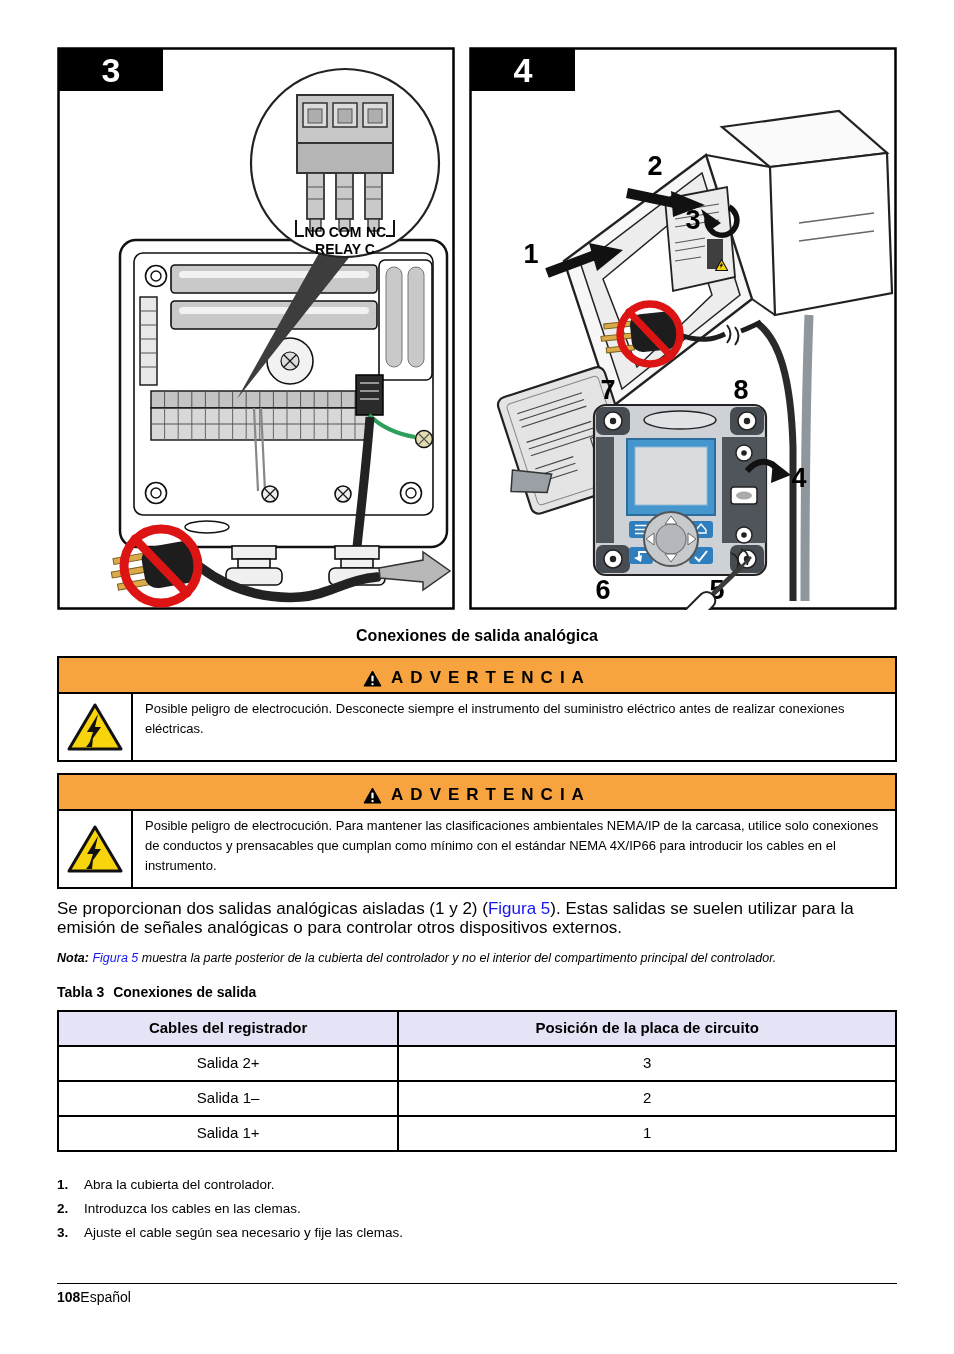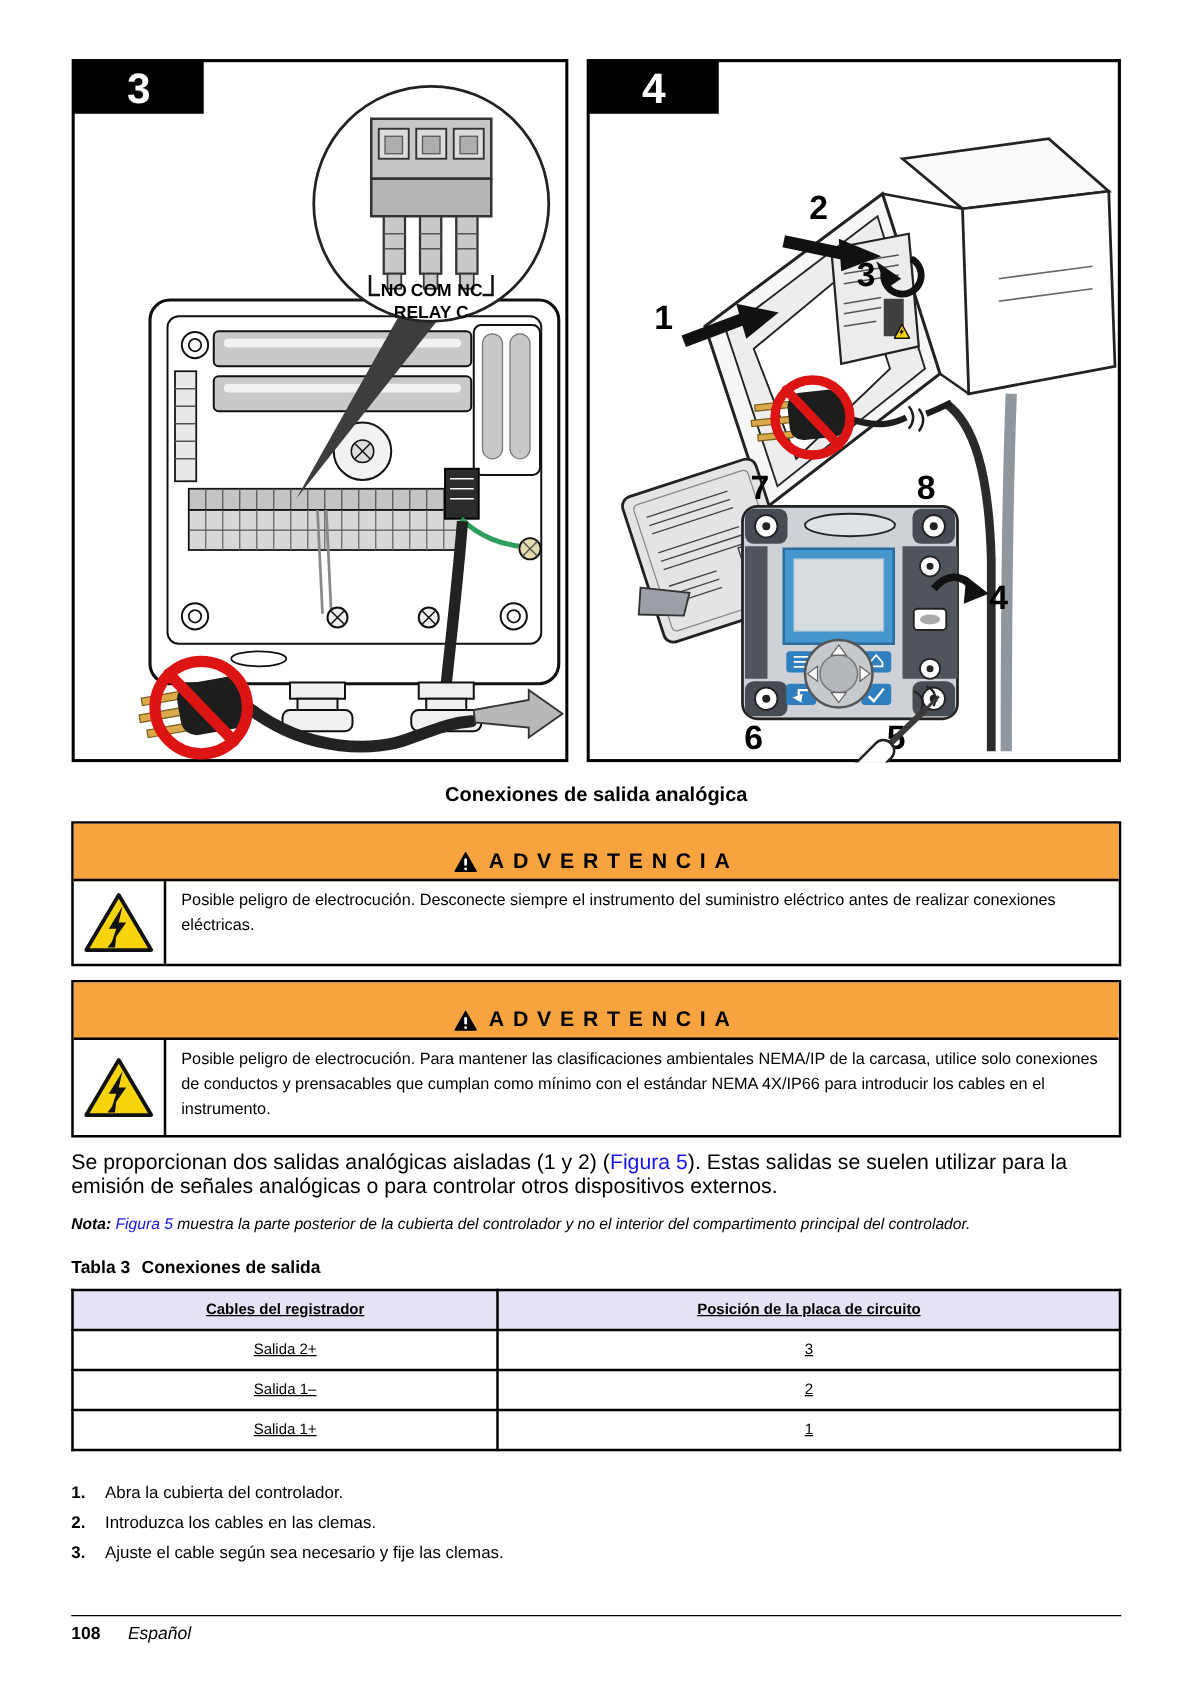--- a/index.html
+++ b/index.html
@@ -17,53 +17,52 @@
   .fig-label-text { font-size:34px; font-weight:bold; fill:#fff; }
   .callout { font-size:27px; font-weight:bold; fill:#000; }
   .tinylabel { font-size:14px; font-weight:bold; fill:#000; }
 
   .heading { font-size:16px; font-weight:bold; margin-top:13px;text-align:center; }
 
   .warnbox { border:2px solid #000; margin-top:11px; }
   .warn-header {
     background:#F6A340; border-bottom:2px solid #000;
     display:flex; justify-content:center; align-items:center; gap:9px;
-    padding:20px 0 4px 0;
+    padding:10px 0 4px 0;
   }
   .warn-title { font-size:17px; font-weight:bold; letter-spacing:7px; }
   .warn-body { display:flex; align-items:stretch; }
   .warn-icon-cell { flex:0 0 74px; border-right:2px solid #000;
     display:flex; align-items:center; justify-content:center; padding:8px 0; }
   .warn-text { font-size:13px; line-height:20px; padding:5px 14px 11px 12px; }
 
   .para { font-size:17px; line-height:19px; margin-top:10px; }
   .para2 { margin-top:9px; }
   .note { font-size:12.5px; line-height:16.5px; font-style:italic; margin-top:13px; }
   .note-label { font-weight:bold; }
   .link { color:#1414EE; text-decoration:none; cursor:pointer; }
 
   .table-title { text-align:left; font-weight:bold; font-size:14px; margin-top:17px; }
   .table-title .tt-gap { display:inline-block; width:9px; }
   table.outputs { width:100%; border-collapse:collapse; margin-top:10px; }
   table.outputs th, table.outputs td {
-    border:2px solid #000; font-size:12px; text-align:center;
+    border:2px solid #000; font-size:15px; text-align:center;
     padding:7px 4px 9px 4px;
-    text-decoration:underline;
   }
   table.outputs th { background:#E5E4F6; font-weight:bold; }
   .col-cables { width:40.6%; }
 
   .steps { margin-top:21px; list-style:none; }
   .step { display:flex; font-size:13.5px; line-height:24px; }
   .step-num { font-weight:bold; flex:0 0 27px; }
 
   .footer { margin-top:38px; border-top:1.5px solid #000;
-    padding-top:5px; display:flex; gap:22px; align-items:flex-end; }
+    padding-top:5px; display:flex; align-items:flex-end; }
   .page-num { font-weight:bold; font-size:14px; }
-  .lang { font-style:italic; font-size:14px; }
+  .lang { font-size:14px; }
 </style>
 </head>
 <body>
 
 <div class="page">
 
   <div class="figures">
 
     <div class="fig">
       <svg width="398" height="563" viewBox="0 0 398 563">

